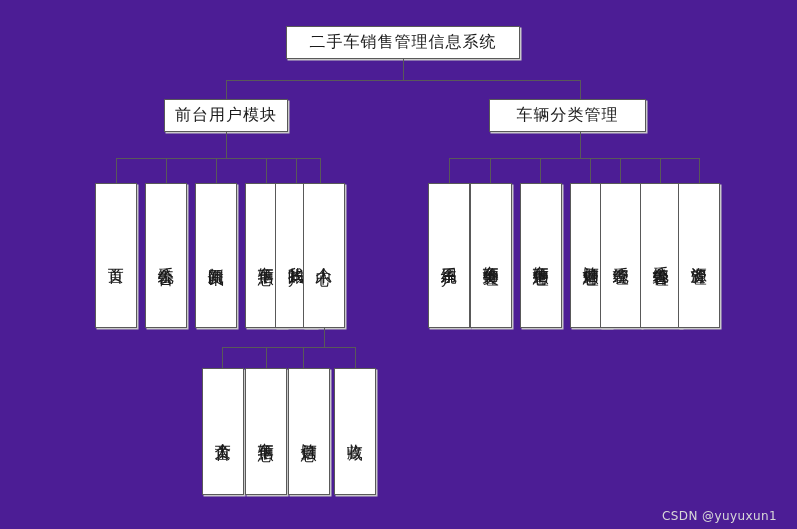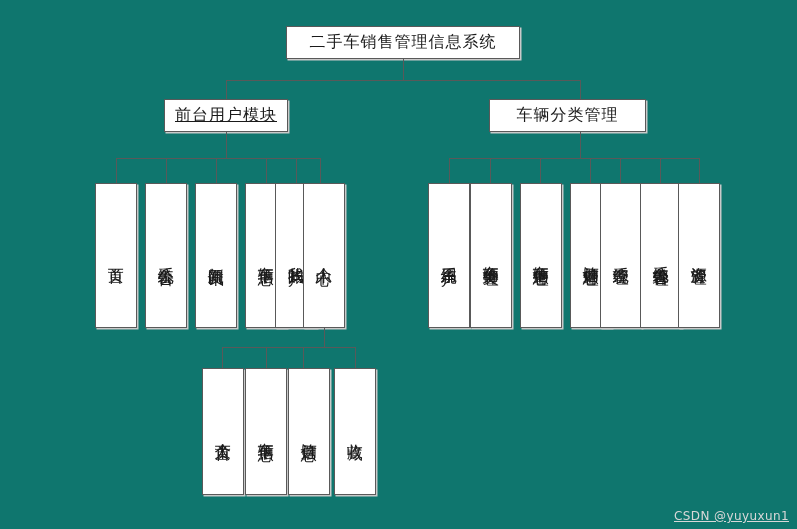--- a/index.html
+++ b/index.html
@@ -7,21 +7,21 @@
     padding: 0;
     background: #ffffff;
   }
   body {
     font-family: "DejaVu Sans", "Liberation Sans", sans-serif;
   }
   #canvas {
     position: relative;
     width: 797px;
     height: 529px;
-    background: #0f766e;
+    background: #4c1d95;
     overflow: hidden;
   }
   .node {
     position: absolute;
     box-sizing: border-box;
     border: 1px solid #595959;
     background: #ffffff;
     box-shadow: 1.5px 1.5px 0 0 #c9c9c9;
     display: flex;
     align-items: center;
@@ -49,44 +49,43 @@
     max-height: 100%;
   }
   .line {
     position: absolute;
     background: #595959;
   }
   .line.h { height: 1px; }
   .line.v { width: 1px; }
   .watermark {
     position: absolute;
-    right: 8px;
+    right: 20px;
     bottom: 6px;
     font-size: 12px;
     color: #d8d8d8;
     letter-spacing: 0.4px;
     white-space: nowrap;
-    text-decoration: underline;
   }
 </style>
 </head>
 <body>
 
 <div id="canvas">
 
   <div class="node horiz" style="left:286px; top:26px; width:234px; height:33px;">
     <span class="label">二手车销售管理信息系统</span>
   </div>
 
   <div class="line v" style="left:403px; top:59px; height:21px;"></div>
   <div class="line h" style="left:226px; top:80px; width:355px;"></div>
   <div class="line v" style="left:226px; top:80px; height:19px;"></div>
   <div class="line v" style="left:580px; top:80px; height:19px;"></div>
 
-  <div class="node horiz" style="left:164px; top:99px; width:124px; height:33px;text-decoration:underline;">
+  <div class="node horiz" style="left:164px; top:99px; width:124px; height:33px;">
     <span class="label">前台用户模块</span>
   </div>
   <div class="node horiz" style="left:489px; top:99px; width:157px; height:33px;">
     <span class="label">车辆分类管理</span>
   </div>
 
   <div class="line v" style="left:226px; top:132px; height:26px;"></div>
   <div class="line h" style="left:116px; top:158px; width:204px;"></div>
   <div class="line v" style="left:116px; top:158px; height:25px;"></div>
   <div class="line v" style="left:166px; top:158px; height:25px;"></div>

